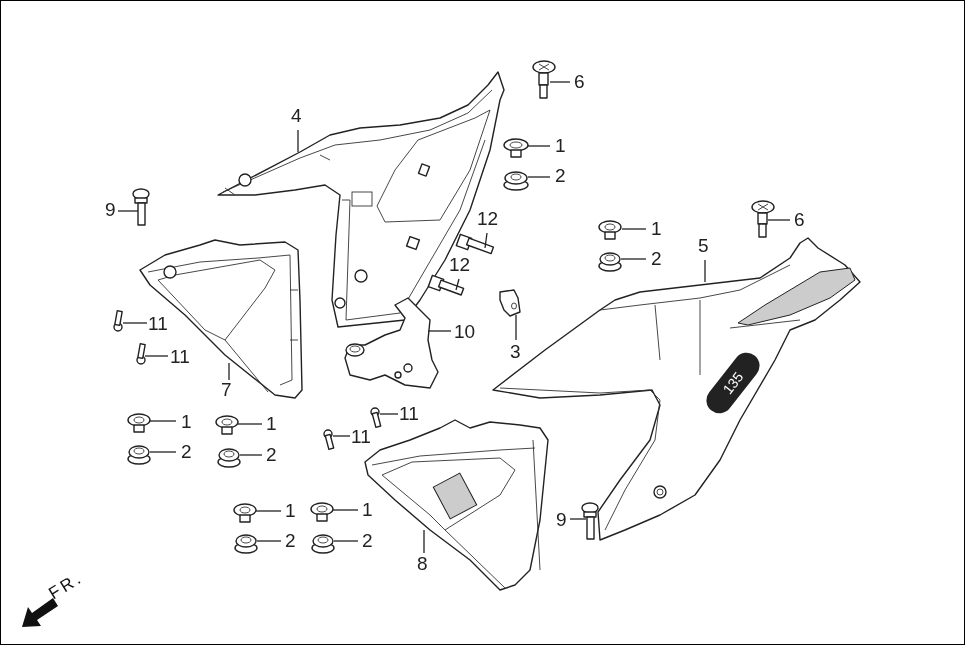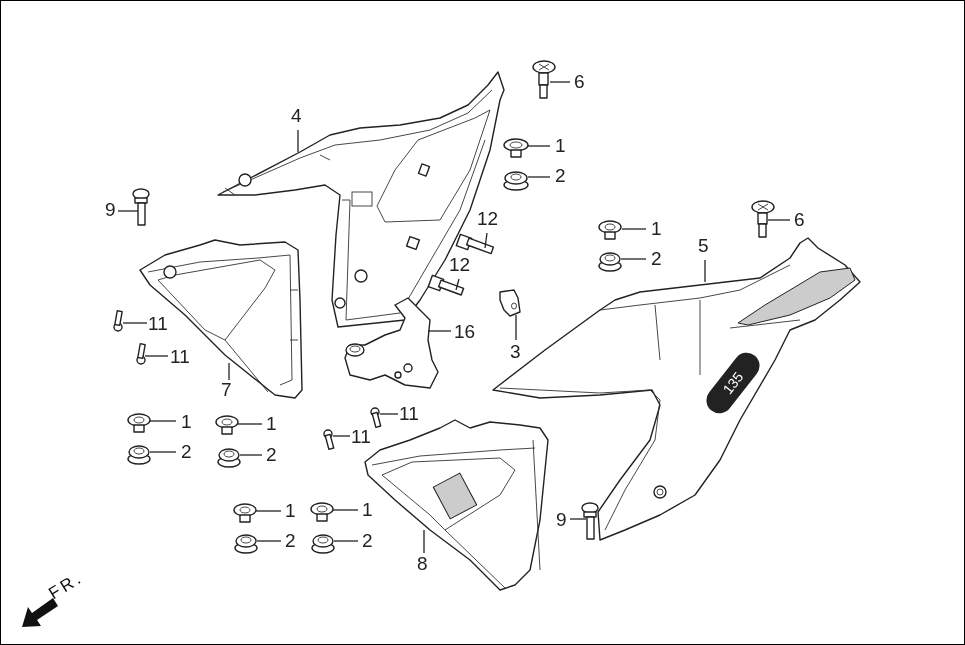--- a/index.html
+++ b/index.html
@@ -239,21 +239,21 @@
   <span class="callout" style="position:absolute;left:555px;top:166px;">2</span>
   <span class="callout" style="position:absolute;left:105px;top:200px;">9</span>
   <span class="callout" style="position:absolute;left:477px;top:209px;">12</span>
   <span class="callout" style="position:absolute;left:449px;top:255px;">12</span>
   <span class="callout" style="position:absolute;left:651px;top:219px;">1</span>
   <span class="callout" style="position:absolute;left:651px;top:249px;">2</span>
   <span class="callout" style="position:absolute;left:794px;top:210px;">6</span>
   <span class="callout" style="position:absolute;left:698px;top:236px;">5</span>
   <span class="callout" style="position:absolute;left:148px;top:314px;">11</span>
   <span class="callout" style="position:absolute;left:170px;top:347px;">11</span>
-  <span class="callout" style="position:absolute;left:454px;top:322px;">16</span>
+  <span class="callout" style="position:absolute;left:454px;top:322px;">10</span>
   <span class="callout" style="position:absolute;left:510px;top:342px;">3</span>
   <span class="callout" style="position:absolute;left:221px;top:380px;">7</span>
   <span class="callout" style="position:absolute;left:399px;top:404px;">11</span>
   <span class="callout" style="position:absolute;left:351px;top:427px;">11</span>
   <span class="callout" style="position:absolute;left:181px;top:412px;">1</span>
   <span class="callout" style="position:absolute;left:266px;top:414px;">1</span>
   <span class="callout" style="position:absolute;left:181px;top:442px;">2</span>
   <span class="callout" style="position:absolute;left:266px;top:445px;">2</span>
   <span class="callout" style="position:absolute;left:285px;top:501px;">1</span>
   <span class="callout" style="position:absolute;left:362px;top:500px;">1</span>

